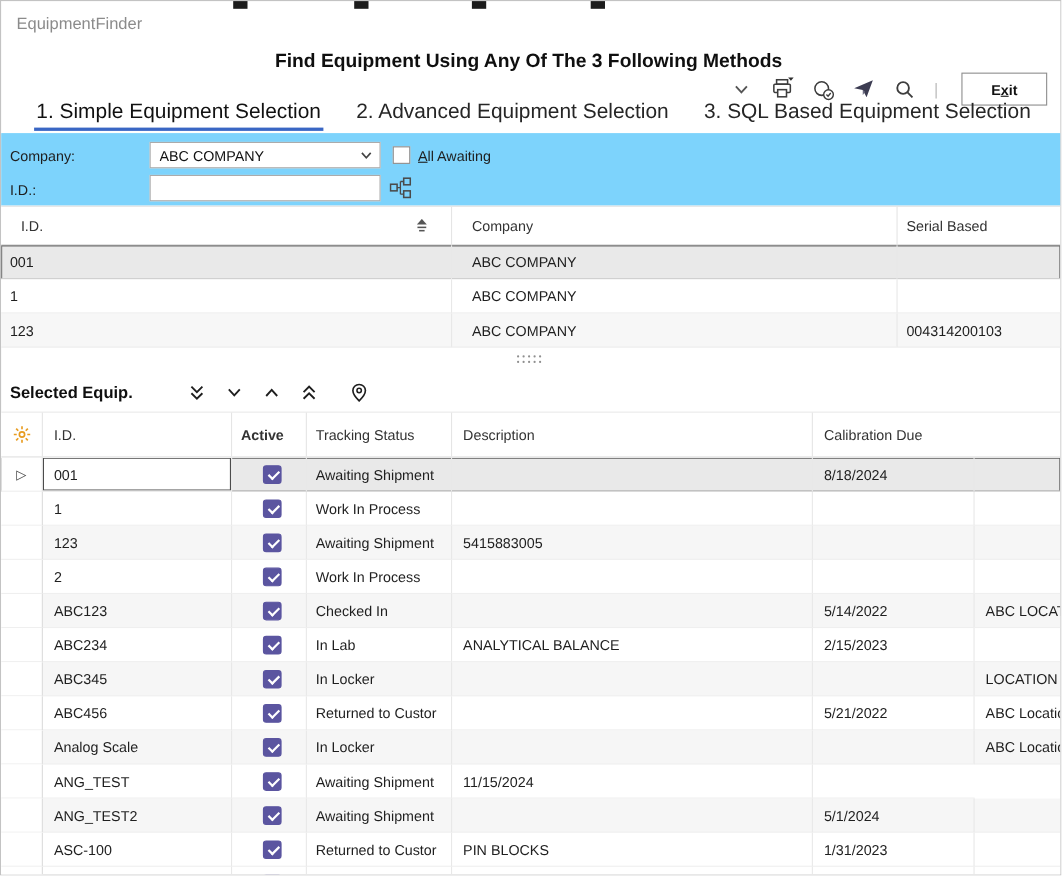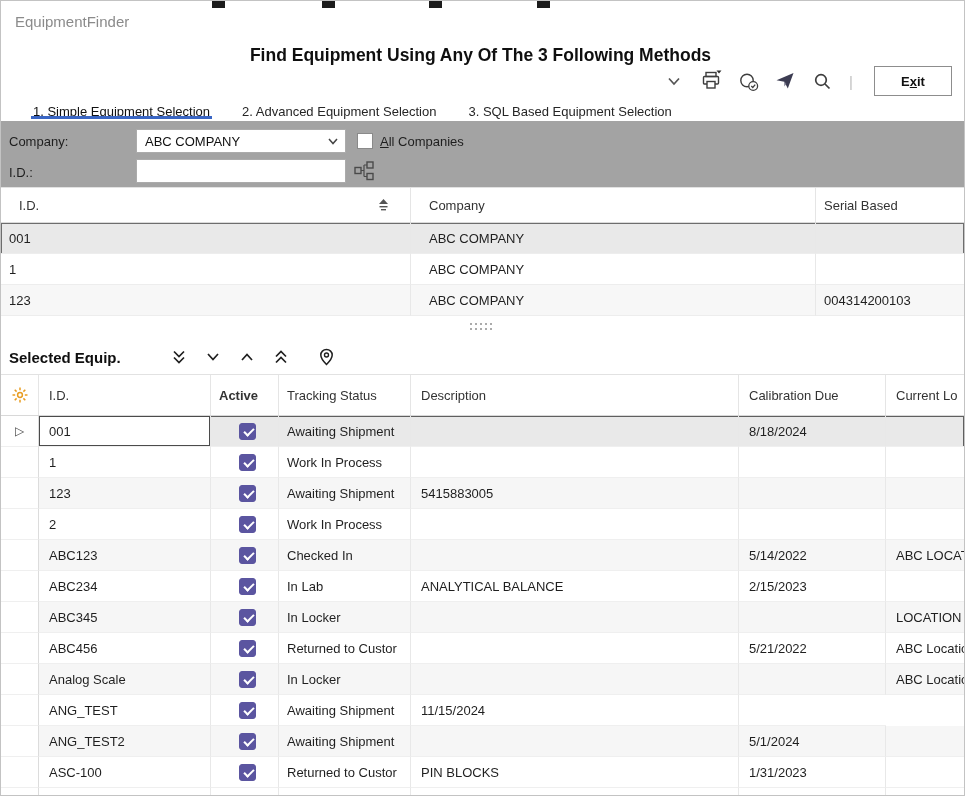--- a/index.html
+++ b/index.html
@@ -19,25 +19,25 @@
 
   .header-row { position: absolute; top: 44px; left: 0; right: 0; height: 44px; display: flex; align-items: center; padding: 0 12px 0 8px; flex-direction: column; }
   .page-title { font-size: 17.5px; font-weight: bold; color: #0f0f0f; }
   .header-icons { margin-left: auto; display: flex; align-items: center; gap: 13px; }
   .icon-btn { width: 24px; height: 24px; display: flex; align-items: center; justify-content: center; cursor: pointer; position: relative; }
   .pipe-sep { color: #c0c0c0; font-size: 15px; padding: 0 2px; }
   .exit-btn { width: 78px; height: 30px; margin-left: 6px; background: #fff; border: 1px solid #8d8d8d; font-family: "Liberation Sans", sans-serif;
               font-weight: bold; font-size: 13px; color: #111; display: flex; align-items: center; justify-content: center; cursor: pointer; }
 
   .tabs { position: absolute; top: 90px; left: 0; right: 0; height: 28px; display: flex; gap: 28px; padding-left: 30px; }
-  .tab { display: flex; align-items: flex-end; position: relative; font-size: 13px; color: #262626; cursor: pointer; padding: 0 2px; white-space: nowrap; }
+  .tab { display: flex; align-items: flex-start; position: relative; font-size: 19px; color: #262626; cursor: pointer; padding: 0 2px; white-space: nowrap; }
   .tab.active { color: #111; }
   .tab.active::after { content: ""; position: absolute; left: 0; right: 0; bottom: 0; height: 3px; background: #3a66c4; }
 
-  .filter-panel { position: absolute; top: 120px; left: 0; right: 0; height: 66px; background: #a3a3a3; }
+  .filter-panel { position: absolute; top: 120px; left: 0; right: 0; height: 66px; background: #7dd3fc; }
   .fp-label { position: absolute; font-size: 13px; color: #1e1e1e; }
   .lbl-company { left: 8px; top: 13px; }
   .lbl-id { left: 8px; top: 44px; }
   .dropdown { position: absolute; left: 135px; top: 8px; width: 210px; height: 24px; background: #fff; border: 1px solid #ababab;
               display: flex; align-items: center; padding: 0 6px 0 8px; font-size: 13px; color: #111; cursor: pointer; }
   .dropdown .dd-text { flex: 1; white-space: nowrap; overflow: hidden; }
   .cb-plain { position: absolute; left: 356px; top: 12px; width: 16px; height: 16px; background: #fff; border: 1px solid #8a8a8a; cursor: pointer; }
   .lbl-allco { left: 379px; top: 13px; cursor: pointer; }
   .id-input { position: absolute; left: 135px; top: 38px; width: 210px; height: 24px; border: 1px solid #ababab; background: #fff;
               font-family: "Liberation Sans", sans-serif; font-size: 13px; padding: 0 8px; outline: none; }
@@ -174,21 +174,21 @@
 
   <div class="filter-panel">
     <span class="fp-label lbl-company">Company:</span>
     <div class="dropdown">
       <span class="dd-text">ABC COMPANY</span>
       <svg width="12" height="12" viewBox="0 0 12 12">
           <polyline points="2,4 6,8.5 10,4" fill="none" stroke="#444" stroke-width="1.5"></polyline>
         </svg>
     </div>
     <span class="cb-plain"></span>
-    <span class="fp-label lbl-allco"><span></span><u>A</u><span>ll Companies</span></span>
+    <span class="fp-label lbl-allco"><span></span><u>A</u><span>ll Awaiting</span></span>
     <span class="fp-label lbl-id">I.D.:</span>
     <input class="id-input" type="text" value="" style="">
     <span class="lookup-ico">
       <svg width="20" height="20" viewBox="0 0 20 20">
         <rect x="1" y="6.5" width="6" height="6" fill="none" stroke="#4a4a4a" stroke-width="1.4"></rect>
         <rect x="13" y="1" width="6" height="6" fill="none" stroke="#4a4a4a" stroke-width="1.4"></rect>
         <rect x="13" y="12.5" width="6" height="6" fill="none" stroke="#4a4a4a" stroke-width="1.4"></rect>
         <path d="M7 9.5 H10 M10 4 V15.5 M10 4 H13 M10 15.5 H13" fill="none" stroke="#4a4a4a" stroke-width="1.2"></path>
       </svg>
     </span>
@@ -311,23 +311,20 @@
         </div>
       <div class="g2-hcell h-tracking">
           <span>Tracking Status</span>
         </div>
       <div class="g2-hcell">
           <span>Description</span>
         </div>
       <div class="g2-hcell">
           <span>Calibration Due</span>
         </div>
-      <div class="g2-hcell">
-          <span>Current Lo</span>
-        </div>
     </div>
     <div class="g2-body">
 
         <div class="g2-row selected">
           <div class="cell ind">
             <span class="row-arrow">▷</span>
           </div>
           <div class="cell cell-id">001</div>
           <div class="cell cell-active">
             <span class="cb checked"></span>

